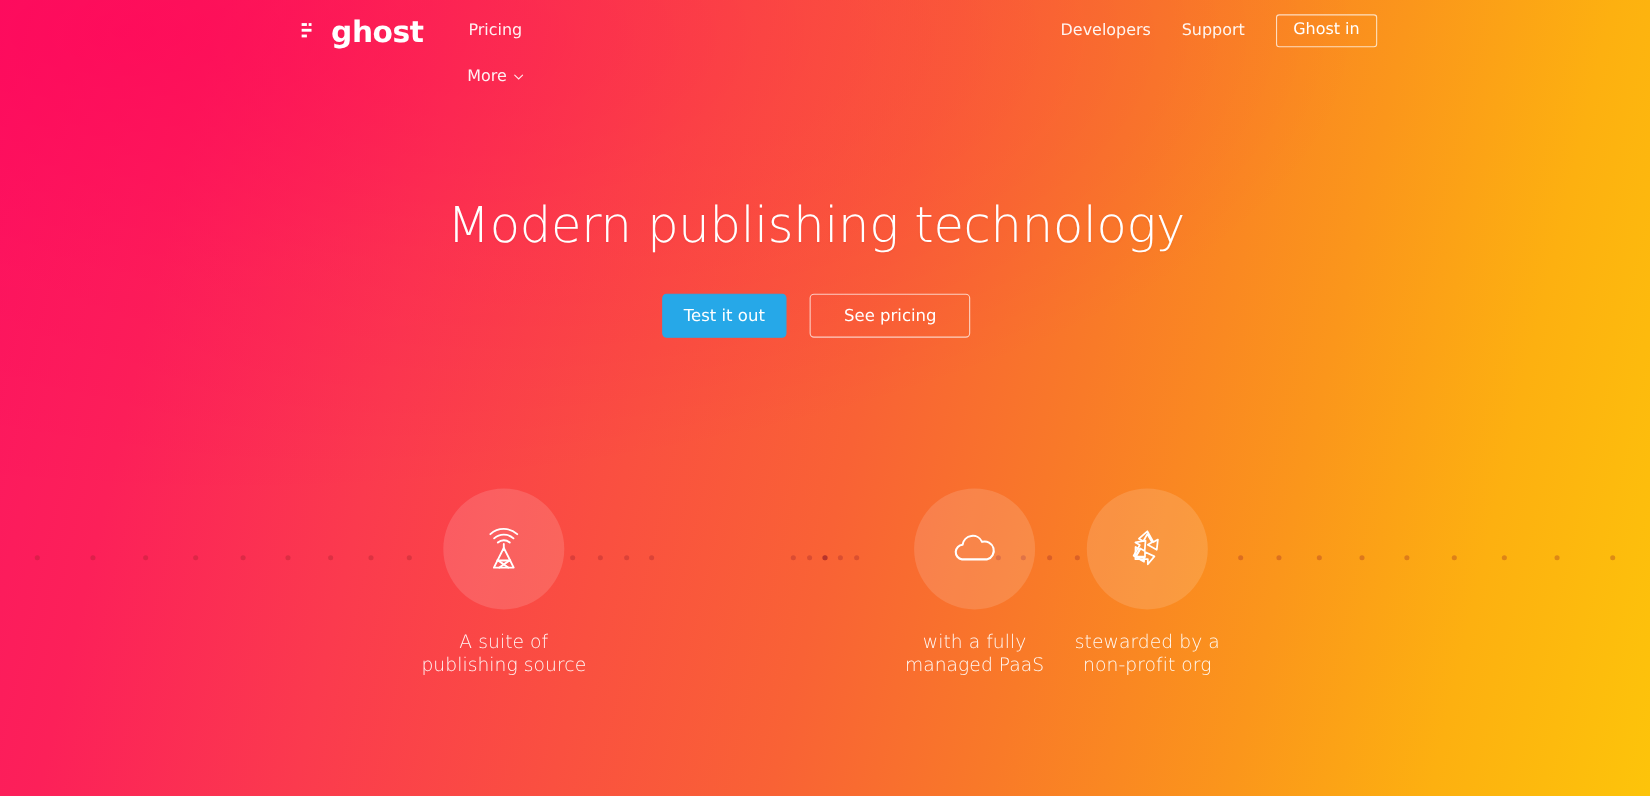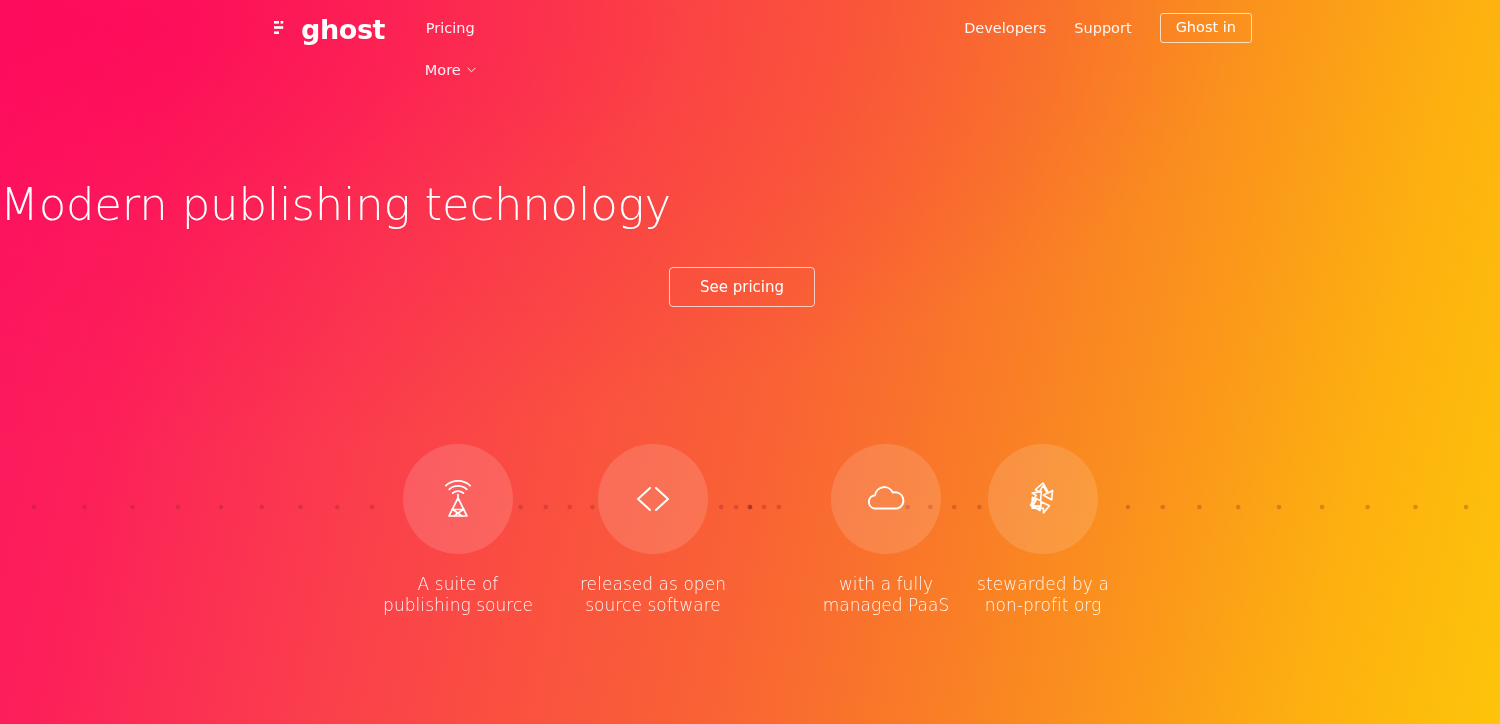--- a/index.html
+++ b/index.html
@@ -48,21 +48,21 @@
     margin-left:auto; margin-right:232px;
     display:flex; align-items:center; gap:28px;
   }
   .signin-btn {
     color:#fff; font-size:14.5px; text-decoration:none;
     border:1px solid rgba(255,255,255,0.72);
     border-radius:3px; padding:6px 15px 7px; line-height:1; white-space:nowrap;
   }
 
   
-  .hero { position:absolute; top:178px; left:0; right:16px; z-index:10; }
+  .hero { position:absolute; top:178px; left:0; right:16px; text-align:center; z-index:10; }
   .hero-title {
     color:#fff; font-size:45px; font-weight:300; line-height:1.18;
     letter-spacing:-0.2px; text-shadow:0 1px 2px rgba(180,40,40,0.10);
   }
   .hero-sub {
     color:rgba(255,255,255,0.95); font-size:21px; font-weight:300;
     margin-top:13px; letter-spacing:0.05px;
   }
   .cta-row { margin-top:36px; display:flex; justify-content:center; align-items:center; gap:21px; }
   .btn {
@@ -136,20 +136,21 @@
     <a class="nav-link" href="#">
       <span>Support</span>
     </a>
     <a class="signin-btn" href="#">Ghost in</a>
   </div>
 </div>
 
 <div class="hero">
   <h1 class="hero-title">Modern publishing technology</h1>
   <div class="cta-row">
+    <a class="btn btn-primary" href="#">Test it out</a>
     <a class="btn btn-ghost" href="#">See pricing</a>
   </div>
 </div>
 
 <div class="strip">
   <svg class="dots-line" id="dots-line" viewBox="0 0 1500 6" preserveAspectRatio="none">
       <circle cx="750.0" cy="3" r="2.3" fill="rgba(150,30,40,0.30)"></circle>
       <circle cx="764.0" cy="3" r="2.3" fill="rgba(150,30,40,0.30)"></circle>
       <circle cx="778.8" cy="3" r="2.3" fill="rgba(150,30,40,0.30)"></circle>
       <circle cx="907.6" cy="3" r="2.3" fill="rgba(150,30,40,0.30)"></circle>
@@ -200,34 +201,20 @@
             <line x1="31.6" y1="36.2" x2="22" y2="43"></line>
           </svg>
         </span>
       </div>
       <div class="caption">
         <span>A suite of</span><br>
         <span>publishing source</span>
       </div>
     </div>
 
-    <div class="feature" style="left:538px;">
-      <div class="circle">
-        <span>
-          <svg width="52" height="52" viewBox="0 0 52 52" fill="none" stroke="#fff" stroke-width="2" stroke-linecap="round" stroke-linejoin="round">
-            <path d="M23 15 L11 26 L23 37"></path>
-            <path d="M29 15 L41 26 L29 37"></path>
-          </svg>
-        </span>
-      </div>
-      <div class="caption">
-        <span>released as open</span><br>
-        <span>source software</span>
-      </div>
-    </div>
 
     <div class="feature" style="left:771px;">
       <div class="circle">
         <span>
           <svg width="54" height="54" viewBox="0 0 54 54" fill="none" stroke="#fff" stroke-width="1.9" stroke-linecap="round" stroke-linejoin="round">
             <path d="M15.5 36.5 a6.7 6.7 0 0 1 0.6 -13.3 a9.3 9.3 0 0 1 17.7 -2.6 a7.9 7.9 0 0 1 4.7 15.9 Z"></path>
           </svg>
         </span>
       </div>
       <div class="caption">

